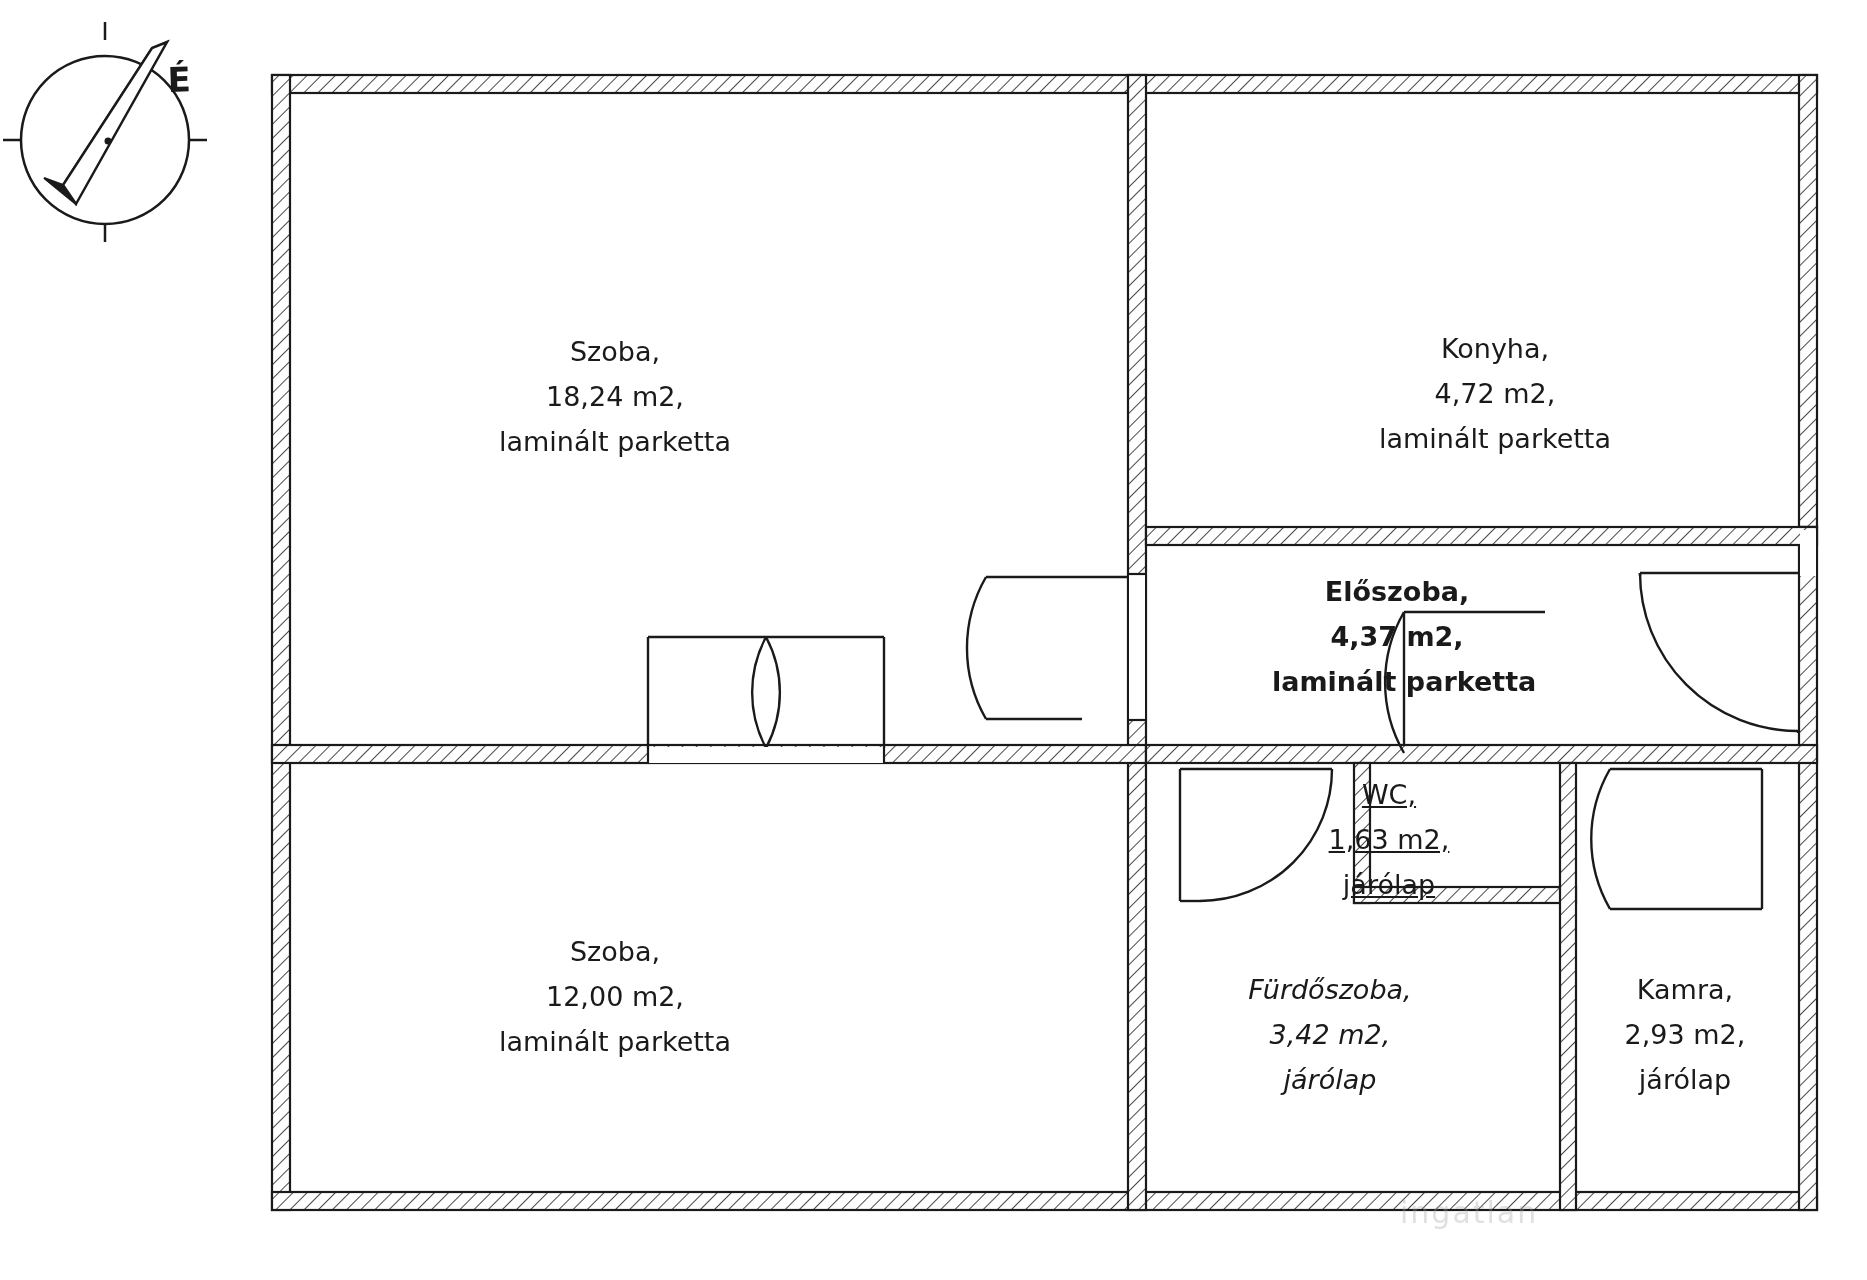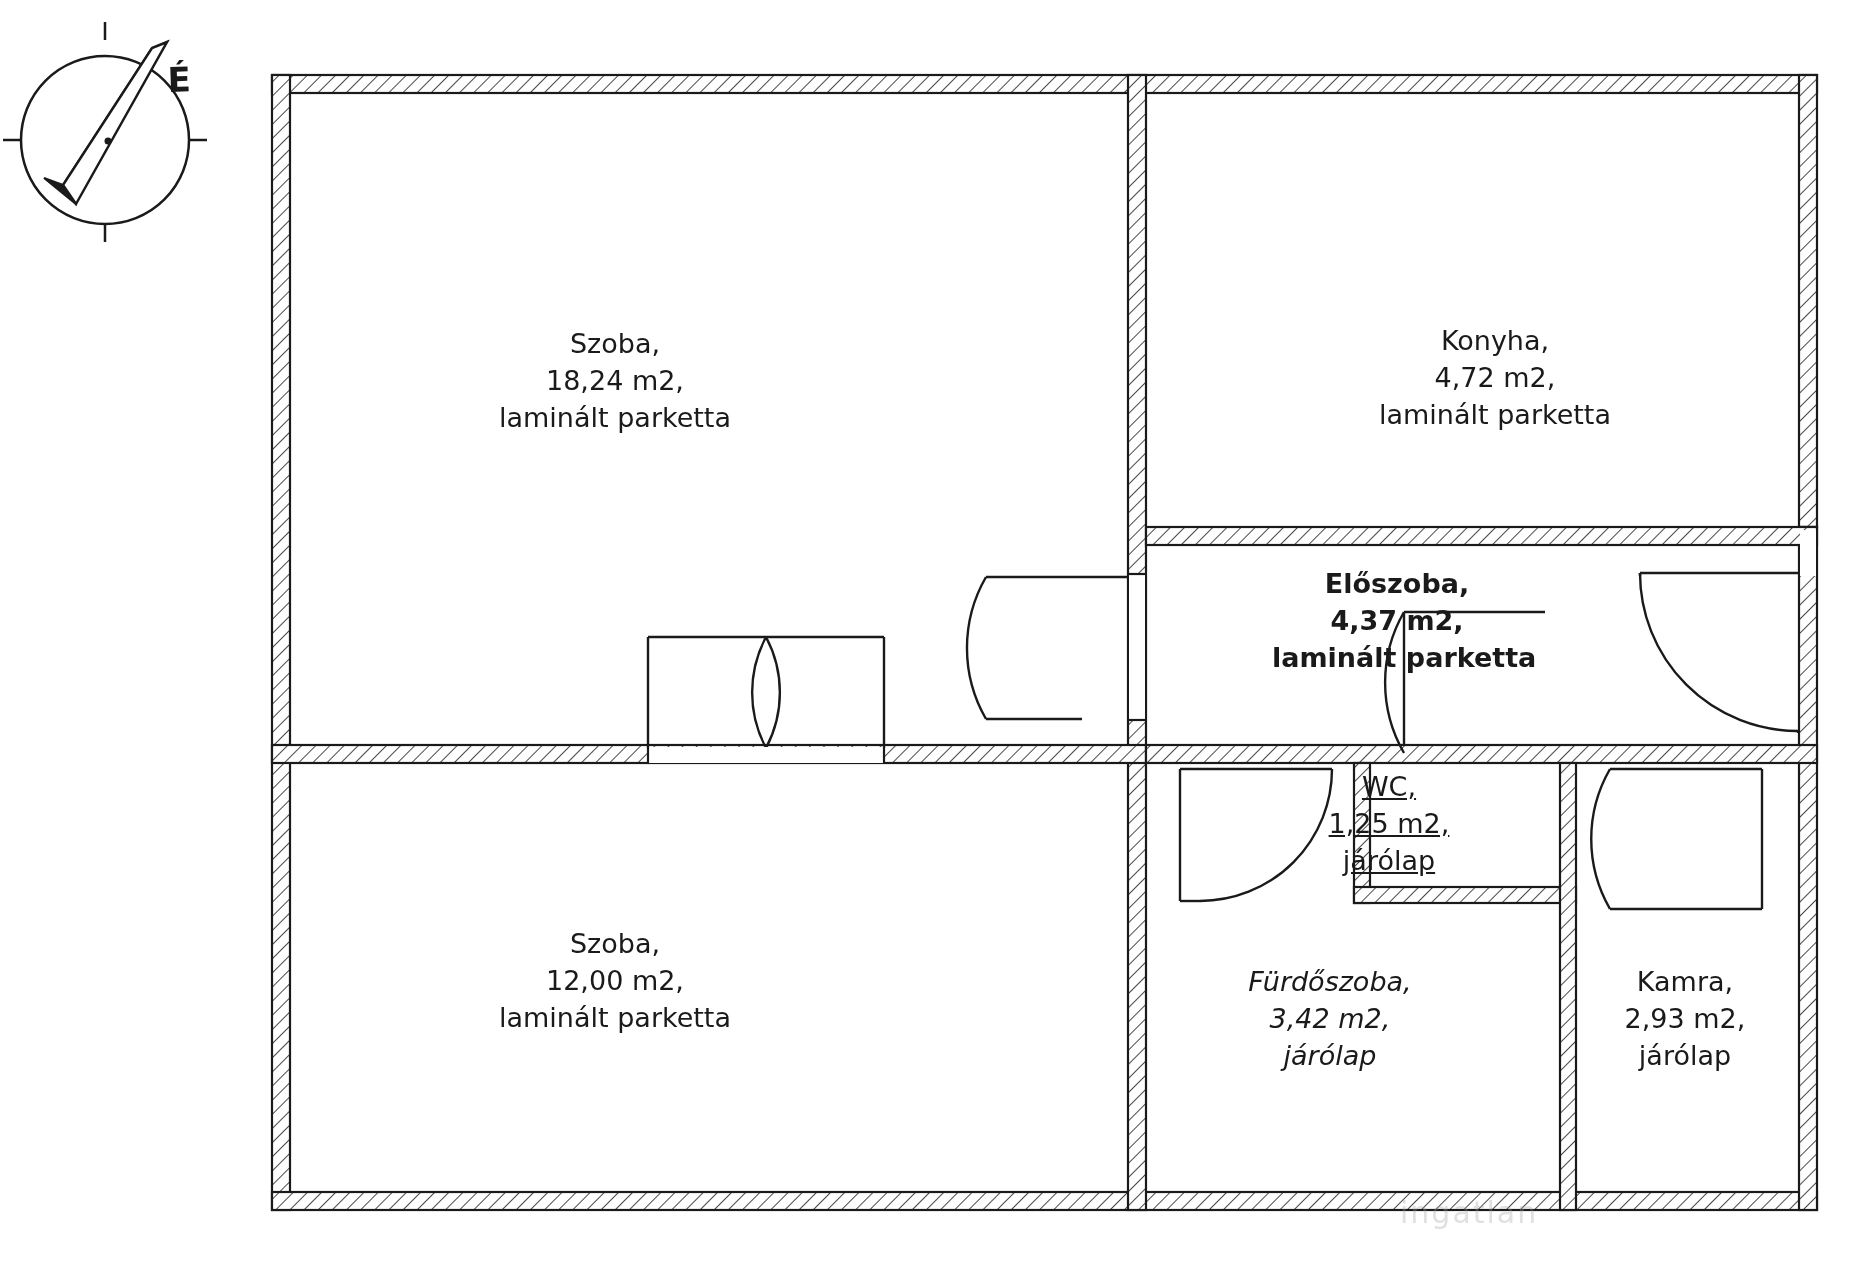--- a/index.html
+++ b/index.html
@@ -30,20 +30,21 @@
     position: absolute;
     text-align: center;
     color: #1a1a1a;
     font-size: 27px;
     line-height: 37px;
     white-space: nowrap;
     user-select: none;
   }
   .room-label span {
     display: block;
+    margin-top: 8px;
   }
   .wm {
     position: absolute;
     left: 1400px;
     top: 1195px;
     font-size: 30px;
     color: rgba(160,160,160,0.32);
     letter-spacing: 2px;
     font-family: "DejaVu Sans", sans-serif;
   }
@@ -164,21 +165,21 @@
   </div>
 
   <div class="room-label" style="left:1272px; top:565px; width:250px;font-weight:bold;">
     <span>Előszoba,</span>
     <span>4,37 m2,</span>
     <span>laminált parketta</span>
   </div>
 
   <div class="room-label" style="left:1264px; top:768px; width:250px;text-decoration:underline;">
     <span>WC,</span>
-    <span>1,25 m2,</span>
+    <span>1,63 m2,</span>
     <span>járólap</span>
   </div>
 
   <div class="room-label" style="left:490px; top:925px; width:250px;">
     <span>Szoba,</span>
     <span>12,00 m2,</span>
     <span>laminált parketta</span>
   </div>
 
   <div class="room-label" style="left:1225px; top:963px; width:210px;font-style:italic;">

